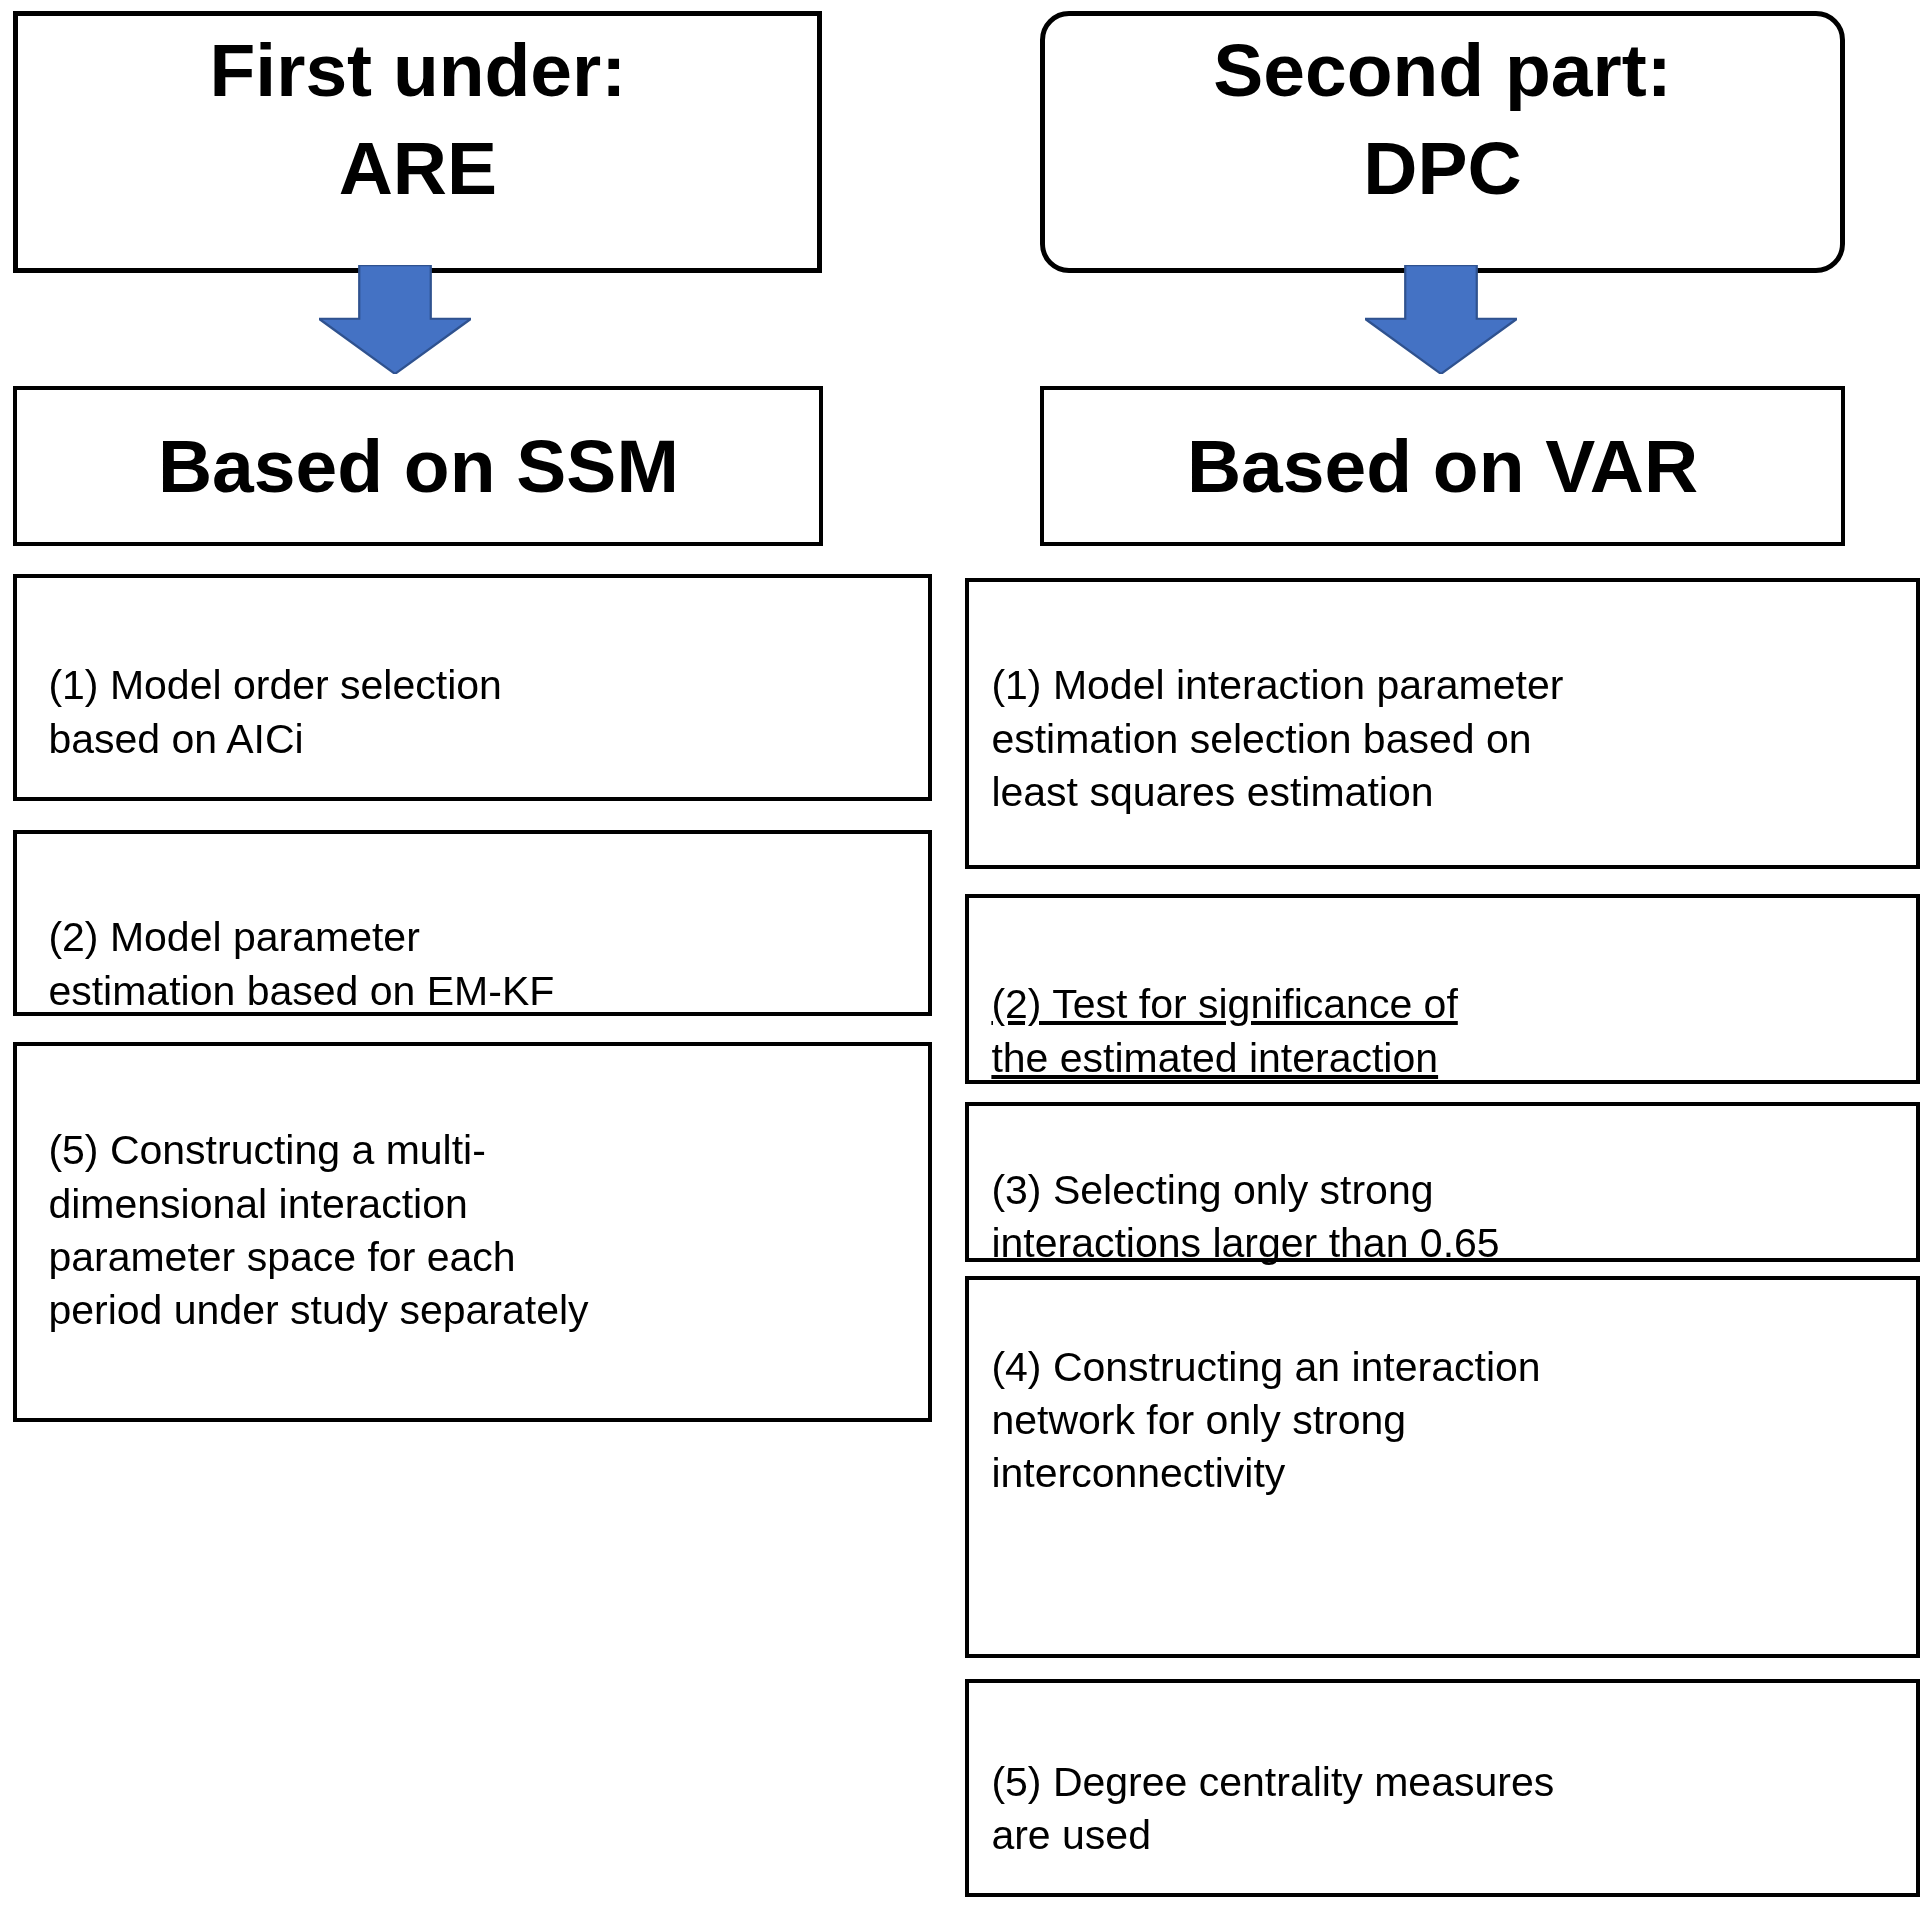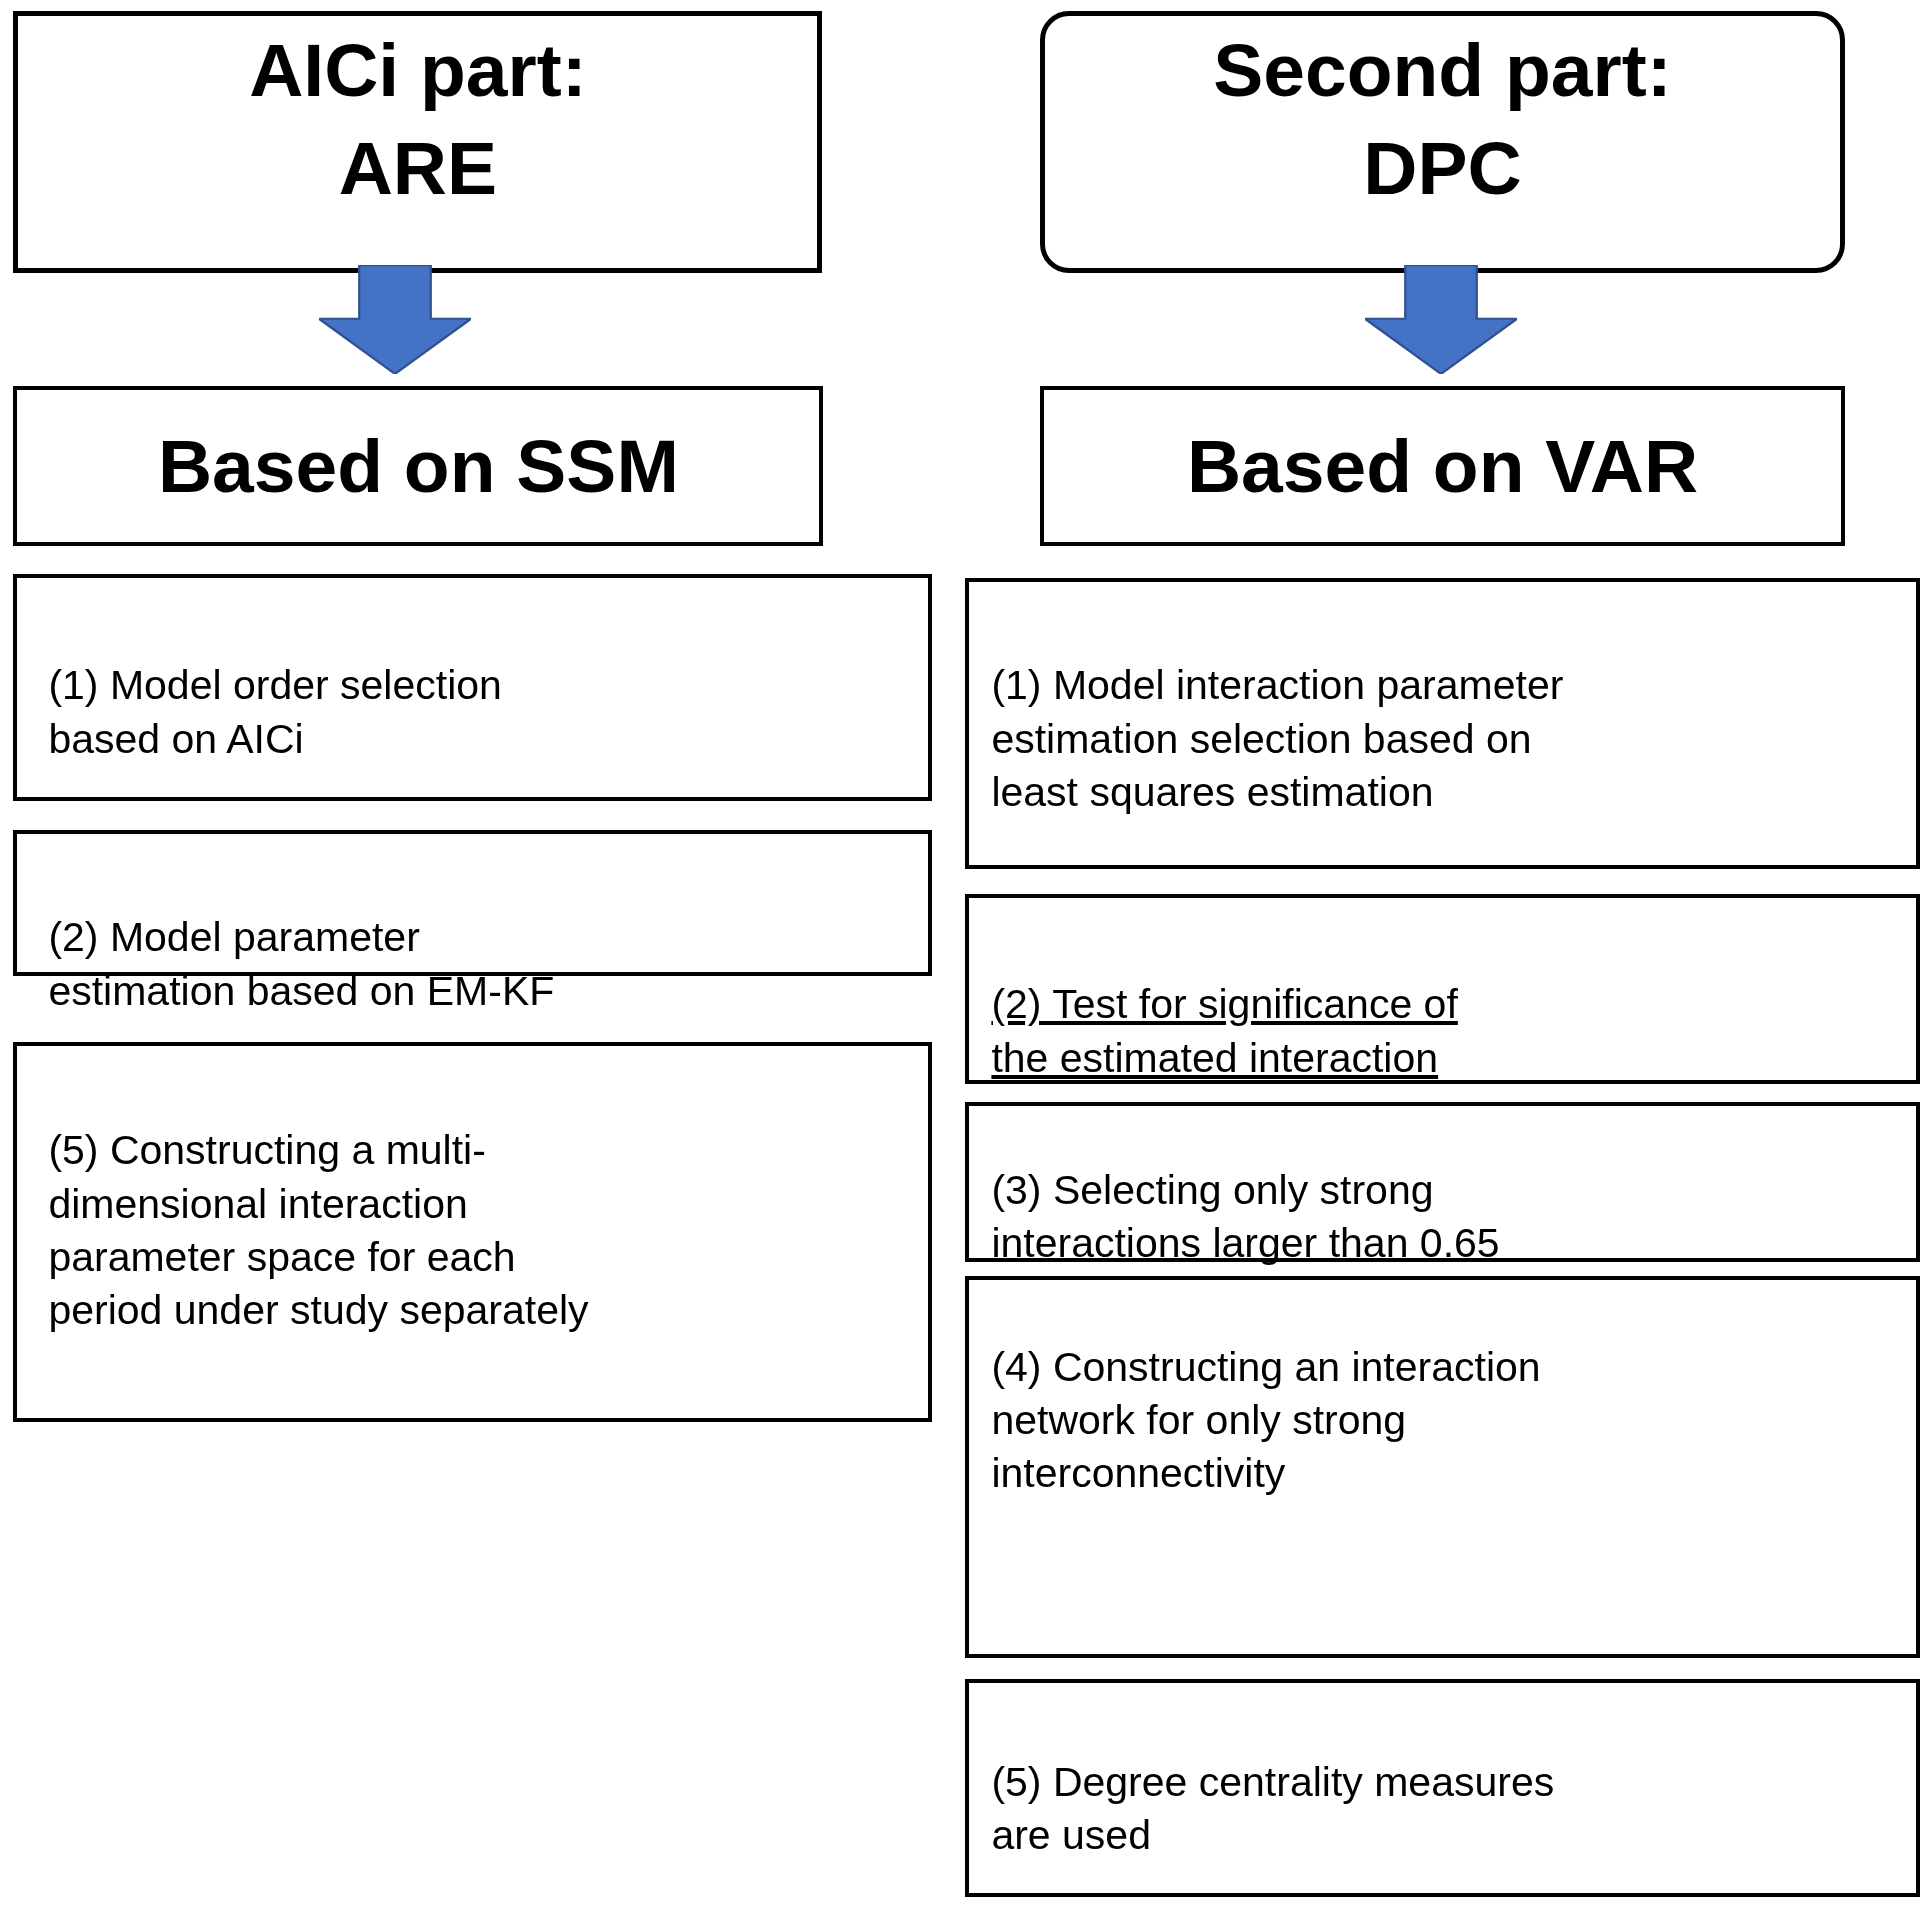--- a/index.html
+++ b/index.html
@@ -41,41 +41,41 @@
   .step{
     font-size:41px;
     line-height:1.3;
     white-space:pre-line;
     padding:18px 15px 0 31px;
   }
   
   .a1{left:13.4px;top:11.2px;width:809px;height:262px;padding-bottom:45px;}
   .a2{left:13.4px;top:386px;width:810px;height:160px;}
   .a3{left:13.4px;top:574px;width:919px;height:227px;padding-top:28px;}
-  .a4{left:13.4px;top:830px;width:919px;height:146px;padding-top:24px;}
+  .a4{left:13.4px;top:830px;width:919px;height:186px;padding-top:24px;}
   .a5{left:13.4px;top:1042px;width:919px;height:380px;padding-top:25px;}
   
   .b1{left:1040px;top:11.2px;width:805px;height:262px;padding-bottom:45px;border-radius:29px;}
   .b2{left:1040px;top:386px;width:805px;height:160px;}
   .b3{left:965px;top:578px;width:955px;height:291px;padding-top:24px;padding-left:22.4px;}
   .b4{left:965px;top:894px;width:955px;height:190px;padding-top:27px;padding-left:22.4px;text-decoration:underline;}
   .b5{left:965px;top:1102px;width:955px;height:160px;padding-top:4.5px;padding-left:22.4px;}
   .b6{left:965px;top:1276px;width:955px;height:382px;padding-top:7.5px;padding-left:22.4px;}
   .b7{left:965px;top:1679px;width:955px;height:218px;padding-top:19.4px;padding-left:22.4px;}
   .arrow{position:absolute;z-index:3;}
   .arrow-left{left:319px;top:265px;}
   .arrow-right{left:1365px;top:265px;}
 </style>
 </head>
 <body>
 
 <div id="canvas">
 
   <div class="box hdr a1">
-    <span>AICi part:
+    <span>First under:
 ARE</span>
   </div>
 
   <svg class="arrow arrow-left" width="152" height="109" viewBox="0 0 204 146">
     <polygon points="54,0 150,0 150,72 204,72 102,146 0,72 54,72" fill="#4472C4" stroke="#2F528F" stroke-width="3"></polygon>
   </svg>
 
   <div class="box sub a2">
     <span>Based on SSM</span>
   </div>

